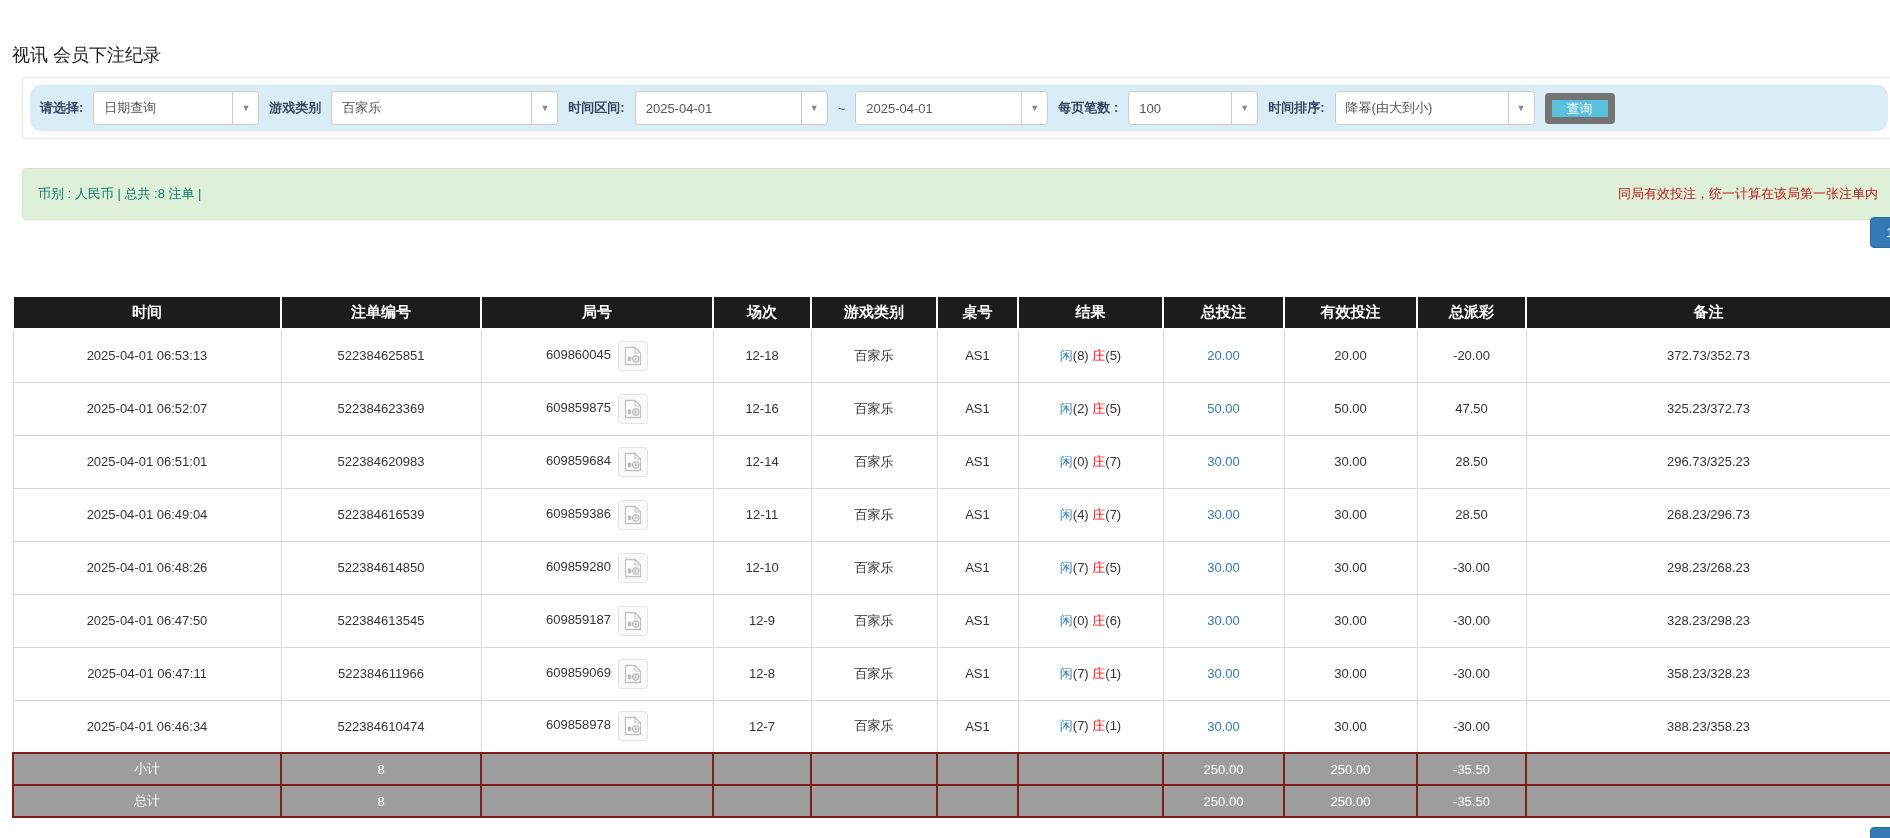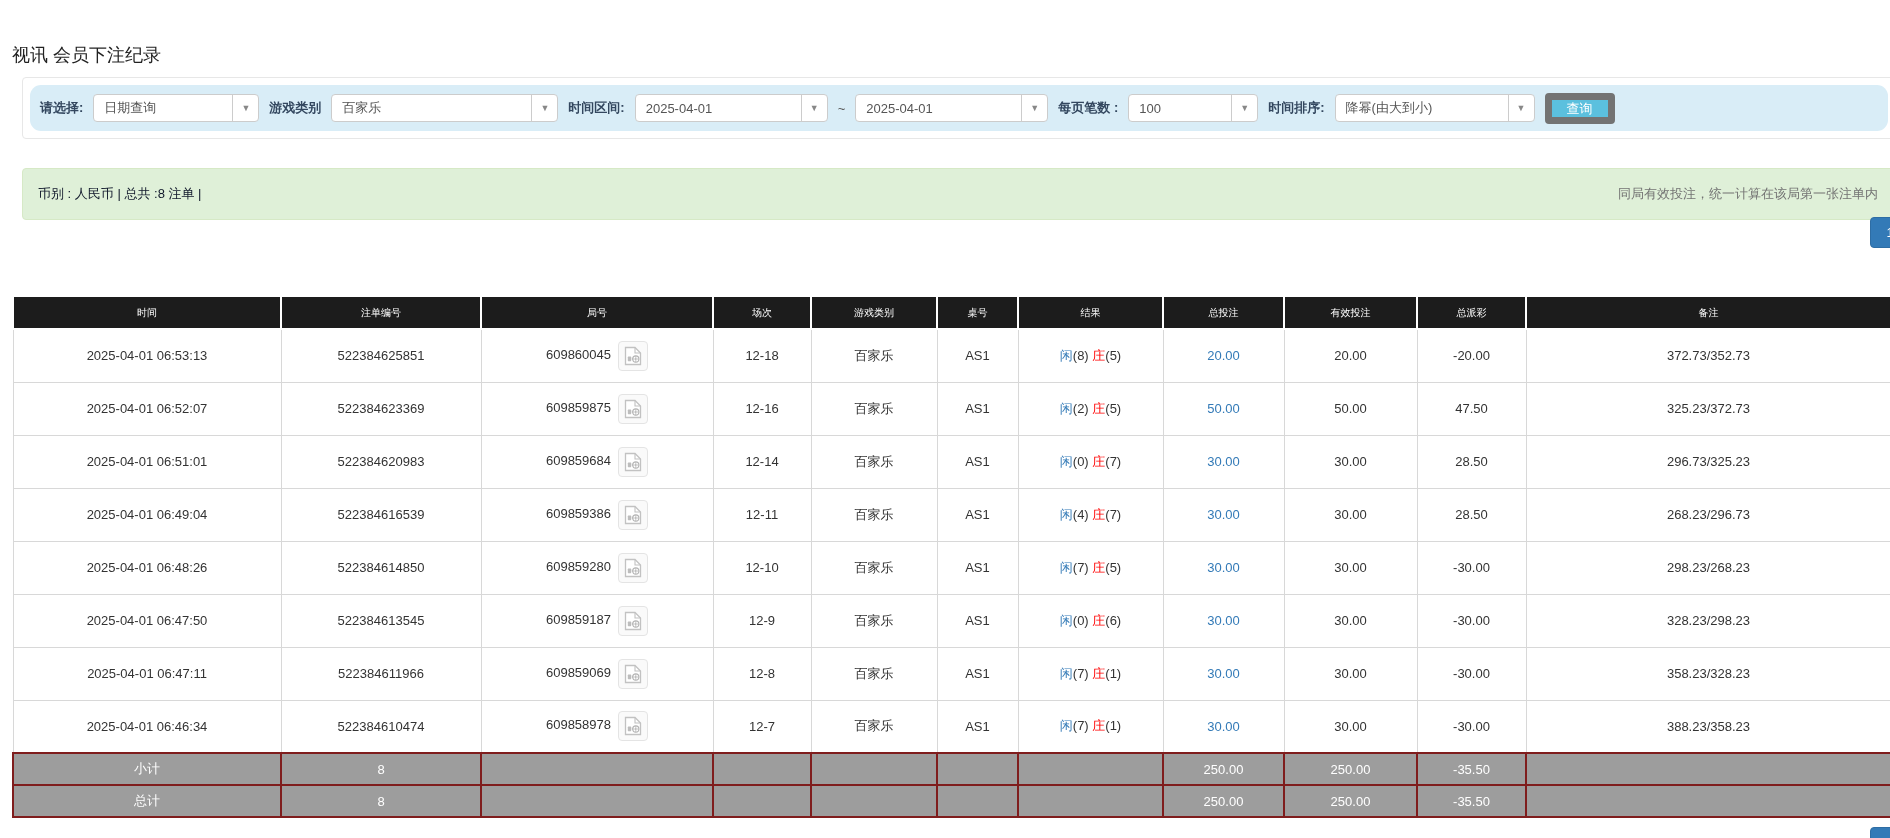--- a/index.html
+++ b/index.html
@@ -16,60 +16,60 @@
     margin:0 -6px 0 22px; background:#fff;
     border:1px solid #e7e7e7; border-radius:4px; padding:7px;
   }
   .filter-bar {
     background:#d9edf7; border-radius:11px; padding:0 10px; height:46px;
     display:flex; align-items:center; gap:10px;
   }
   .f-label { font-weight:bold; color:#33475f; white-space:nowrap; }
   .combo {
     display:inline-flex; align-items:stretch; background:#fff;
-    border:1px solid #ccc; border-radius:4px; height:28px; flex:0 0 auto;
+    border:1px solid #ccc; border-radius:4px; height:34px; flex:0 0 auto;
     cursor:pointer;
   }
   .combo-text { padding:0 10px; color:#555; display:flex; align-items:center;
     white-space:nowrap; overflow:hidden; flex:1; }
   .combo-caret { width:26px; border-left:1px solid #ccc; display:flex;
     align-items:center; justify-content:center; color:#888; font-size:9px; flex:0 0 26px;}
   .w-query { width:166px; } .w-game { width:227px; } .w-date { width:193px; }
   .w-size { width:130px; } .w-sort { width:200px;text-align:center; }
   .tilde { color:#555; }
   .search-btn {
     background:#5bc0de; border:7px solid #737373; color:#fff; border-radius:4px;
     height:31px; padding:0 15px; font-size:13px; cursor:pointer;
     font-family:"Liberation Sans", sans-serif;
   }
   
   .alert-success {
     margin:29px -6px 0 22px; background:#dff0d8; border:1px solid #d6e9c6;
     border-radius:4px; padding:15px; height:52px;
     display:flex; justify-content:space-between; align-items:center;
   }
-  .alert-left { color:#0f172a; }
-  .alert-right { color:#737373; padding-right:2px;margin-left:36px; }
+  .alert-left { color:#0f766e; }
+  .alert-right { color:#b91c1c; padding-right:2px;margin-left:36px; }
   
   .pager {
     position:absolute; right:-20px; width:40px; height:31px;
     background:#337ab7; border:1px solid #2e6da4; border-radius:4px;
     color:#fff; display:flex; align-items:center; justify-content:center;
     cursor:pointer;
   }
   .pager-top { top:217px; }
   .pager-bottom { top:827px; }
   
   table.bet-table {
     margin:75px 0 0 12px; width:1878px;
     border-collapse:collapse; table-layout:fixed; font-size:13px;
   }
   .bet-table th {
-    background:#1c1c1c; color:#fff; font-weight:normal; height:33px;
-    border:2px solid #fff; padding:0 4px; font-size:10px;
+    background:#1c1c1c; color:#fff; font-weight:bold; height:33px;
+    border:2px solid #fff; padding:0 4px; font-size:15px;
   }
   .bet-table td {
     border:1px solid #d8d8d8; height:53px; text-align:center;
     padding:0 6px; background:#fff; color:#333;
     overflow:hidden; white-space:nowrap;
   }
   .bet-table tr.summary td {
     background:#9d9d9d; color:#fff; border:2px solid #7f1d1d; height:32px;
   }
   .blue { color:#337ab7; }

